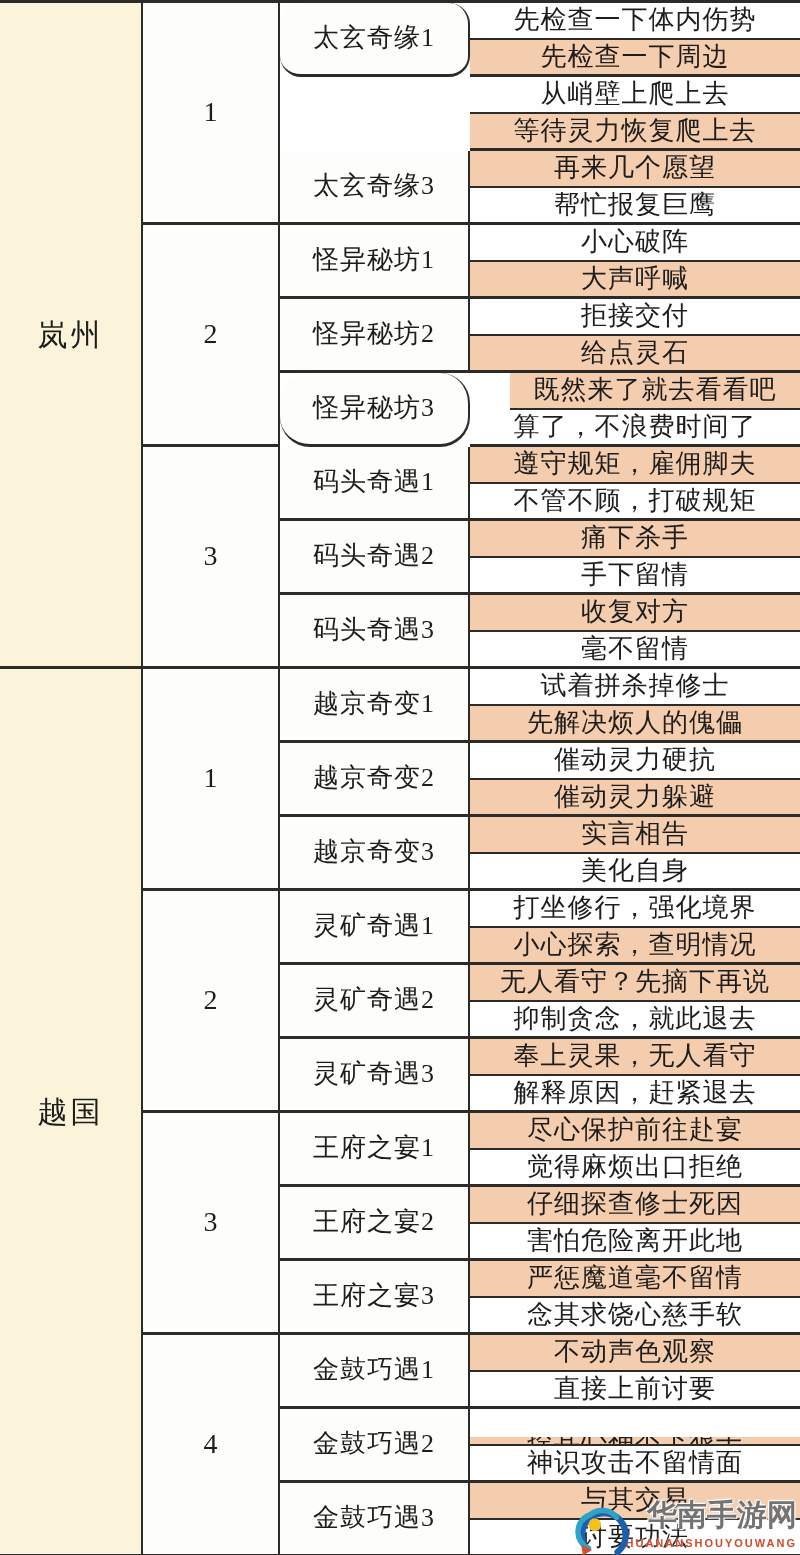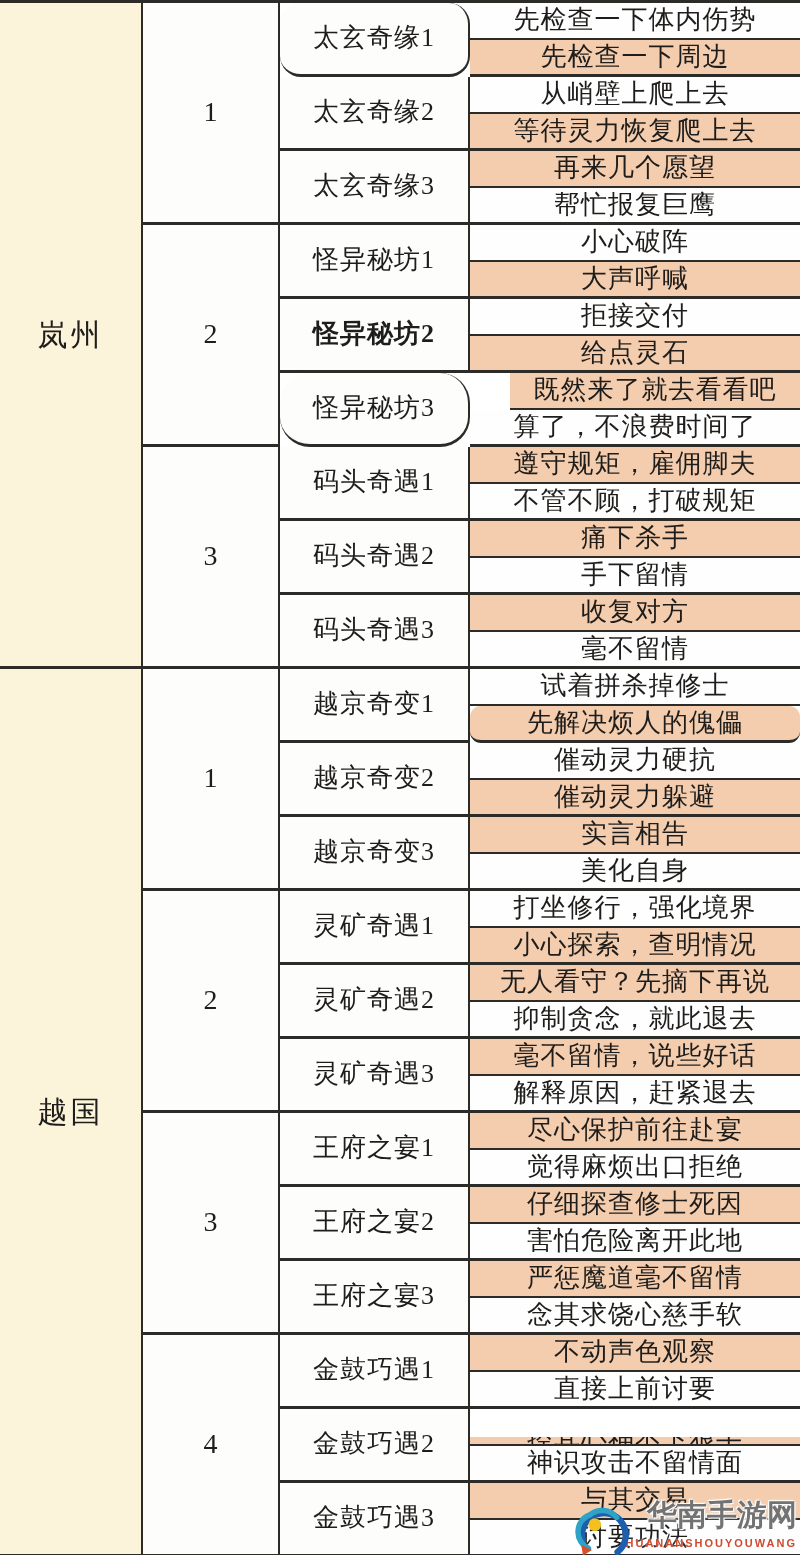--- a/index.html
+++ b/index.html
@@ -86,66 +86,65 @@
 </head>
 <body>
 
 <div class="screenshot">
   <div class="grid" id="guide-grid">
       <div class="cell region-cell" style="grid-area: 1 / 1 / span 18;">岚州</div>
       <div class="cell chapter-cell" style="grid-area: 1 / 2 / span 6;">1</div>
       <div class="cell event-cell" style="grid-area: 1 / 3 / span 2; border-radius: 21px;">太玄奇缘1</div>
       <div class="cell choice-cell" style="grid-area: 1 / 4 / span 1;">先检查一下体内伤势</div>
       <div class="cell choice-cell hl last" style="grid-area: 2 / 4 / span 1;">先检查一下周边</div>
-      <div class="cell event-cell" style="grid-area: 3 / 3 / span 2;">太玄奇缘2</div>
       <div class="cell choice-cell" style="grid-area: 3 / 4 / span 1;">从峭壁上爬上去</div>
       <div class="cell choice-cell hl last" style="grid-area: 4 / 4 / span 1;">等待灵力恢复爬上去</div>
       <div class="cell event-cell" style="grid-area: 5 / 3 / span 2;">太玄奇缘3</div>
       <div class="cell choice-cell hl" style="grid-area: 5 / 4 / span 1;">再来几个愿望</div>
       <div class="cell choice-cell last" style="grid-area: 6 / 4 / span 1;">帮忙报复巨鹰</div>
       <div class="cell chapter-cell" style="grid-area: 7 / 2 / span 6;">2</div>
       <div class="cell event-cell" style="grid-area: 7 / 3 / span 2;">怪异秘坊1</div>
       <div class="cell choice-cell" style="grid-area: 7 / 4 / span 1;">小心破阵</div>
       <div class="cell choice-cell hl last" style="grid-area: 8 / 4 / span 1;">大声呼喊</div>
-      <div class="cell event-cell" style="grid-area: 9 / 3 / span 2; font-weight: bold;">怪异秘坊2</div>
+      <div class="cell event-cell" style="grid-area: 9 / 3 / span 2;">怪异秘坊2</div>
       <div class="cell choice-cell" style="grid-area: 9 / 4 / span 1;">拒接交付</div>
       <div class="cell choice-cell hl last" style="grid-area: 10 / 4 / span 1;">给点灵石</div>
       <div class="cell event-cell" style="grid-area: 11 / 3 / span 2; border-radius: 30px;">怪异秘坊3</div>
       <div class="cell choice-cell hl" style="grid-area: 11 / 4 / span 1; margin-left: 40px;">既然来了就去看看吧</div>
       <div class="cell choice-cell last" style="grid-area: 12 / 4 / span 1;">算了，不浪费时间了</div>
       <div class="cell chapter-cell" style="grid-area: 13 / 2 / span 6;">3</div>
       <div class="cell event-cell" style="grid-area: 13 / 3 / span 2;">码头奇遇1</div>
       <div class="cell choice-cell hl" style="grid-area: 13 / 4 / span 1;">遵守规矩，雇佣脚夫</div>
       <div class="cell choice-cell last" style="grid-area: 14 / 4 / span 1;">不管不顾，打破规矩</div>
       <div class="cell event-cell" style="grid-area: 15 / 3 / span 2;">码头奇遇2</div>
       <div class="cell choice-cell hl" style="grid-area: 15 / 4 / span 1;">痛下杀手</div>
       <div class="cell choice-cell last" style="grid-area: 16 / 4 / span 1;">手下留情</div>
       <div class="cell event-cell" style="grid-area: 17 / 3 / span 2;">码头奇遇3</div>
       <div class="cell choice-cell hl" style="grid-area: 17 / 4 / span 1;">收复对方</div>
       <div class="cell choice-cell last" style="grid-area: 18 / 4 / span 1;">毫不留情</div>
       <div class="cell region-cell" style="grid-area: 19 / 1 / span 24;">越国</div>
       <div class="cell chapter-cell" style="grid-area: 19 / 2 / span 6;">1</div>
       <div class="cell event-cell" style="grid-area: 19 / 3 / span 2;">越京奇变1</div>
       <div class="cell choice-cell" style="grid-area: 19 / 4 / span 1;">试着拼杀掉修士</div>
-      <div class="cell choice-cell hl last" style="grid-area: 20 / 4 / span 1; border-radius: 11px;">先解决烦人的傀儡</div>
+      <div class="cell choice-cell hl last" style="grid-area: 20 / 4 / span 1;">先解决烦人的傀儡</div>
       <div class="cell event-cell" style="grid-area: 21 / 3 / span 2;">越京奇变2</div>
       <div class="cell choice-cell" style="grid-area: 21 / 4 / span 1;">催动灵力硬抗</div>
       <div class="cell choice-cell hl last" style="grid-area: 22 / 4 / span 1;">催动灵力躲避</div>
       <div class="cell event-cell" style="grid-area: 23 / 3 / span 2;">越京奇变3</div>
       <div class="cell choice-cell hl" style="grid-area: 23 / 4 / span 1;">实言相告</div>
       <div class="cell choice-cell last" style="grid-area: 24 / 4 / span 1;">美化自身</div>
       <div class="cell chapter-cell" style="grid-area: 25 / 2 / span 6;">2</div>
       <div class="cell event-cell" style="grid-area: 25 / 3 / span 2;">灵矿奇遇1</div>
       <div class="cell choice-cell" style="grid-area: 25 / 4 / span 1;">打坐修行，强化境界</div>
       <div class="cell choice-cell hl last" style="grid-area: 26 / 4 / span 1;">小心探索，查明情况</div>
       <div class="cell event-cell" style="grid-area: 27 / 3 / span 2;">灵矿奇遇2</div>
       <div class="cell choice-cell hl" style="grid-area: 27 / 4 / span 1;">无人看守？先摘下再说</div>
       <div class="cell choice-cell last" style="grid-area: 28 / 4 / span 1;">抑制贪念，就此退去</div>
       <div class="cell event-cell" style="grid-area: 29 / 3 / span 2;">灵矿奇遇3</div>
-      <div class="cell choice-cell hl" style="grid-area: 29 / 4 / span 1;">毫不留情，说些好话</div>
+      <div class="cell choice-cell hl" style="grid-area: 29 / 4 / span 1;">奉上灵果，无人看守</div>
       <div class="cell choice-cell last" style="grid-area: 30 / 4 / span 1;">解释原因，赶紧退去</div>
       <div class="cell chapter-cell" style="grid-area: 31 / 2 / span 6;">3</div>
       <div class="cell event-cell" style="grid-area: 31 / 3 / span 2;">王府之宴1</div>
       <div class="cell choice-cell hl" style="grid-area: 31 / 4 / span 1;">尽心保护前往赴宴</div>
       <div class="cell choice-cell last" style="grid-area: 32 / 4 / span 1;">觉得麻烦出口拒绝</div>
       <div class="cell event-cell" style="grid-area: 33 / 3 / span 2;">王府之宴2</div>
       <div class="cell choice-cell hl" style="grid-area: 33 / 4 / span 1;">仔细探查修士死因</div>
       <div class="cell choice-cell last" style="grid-area: 34 / 4 / span 1;">害怕危险离开此地</div>
       <div class="cell event-cell" style="grid-area: 35 / 3 / span 2;">王府之宴3</div>
       <div class="cell choice-cell hl" style="grid-area: 35 / 4 / span 1;">严惩魔道毫不留情</div>

